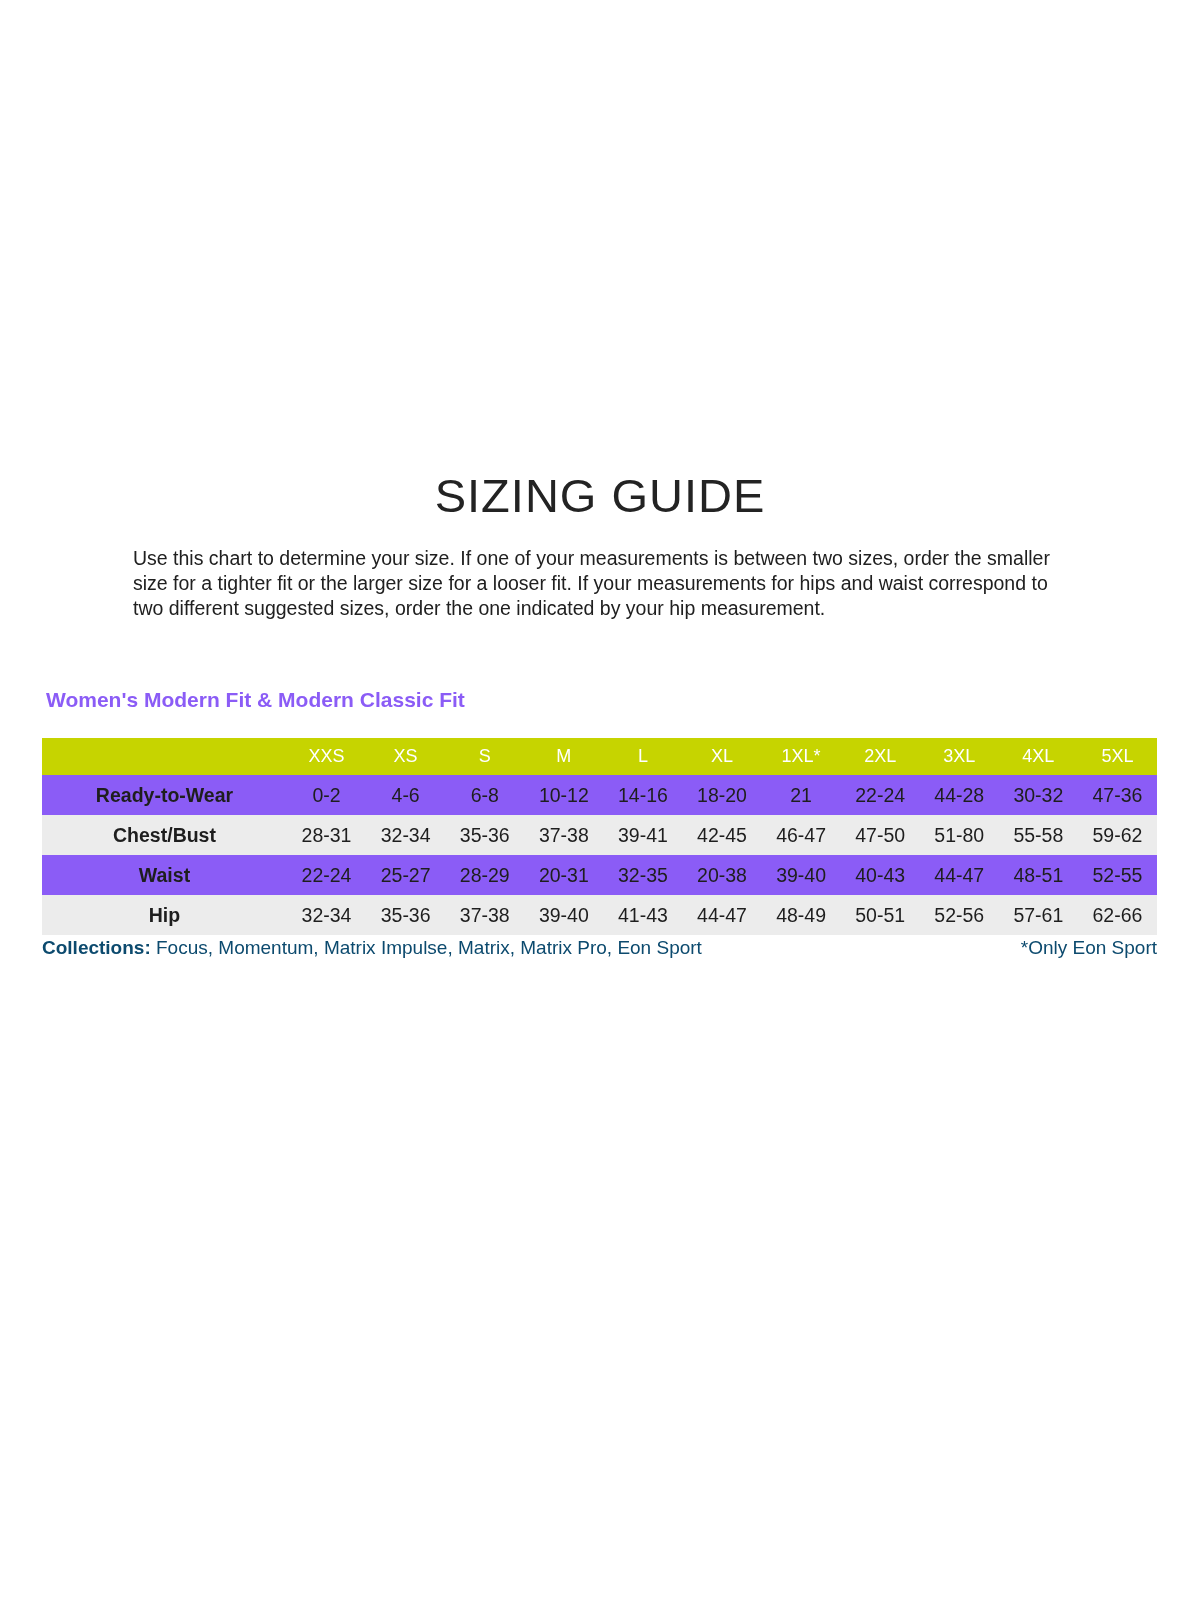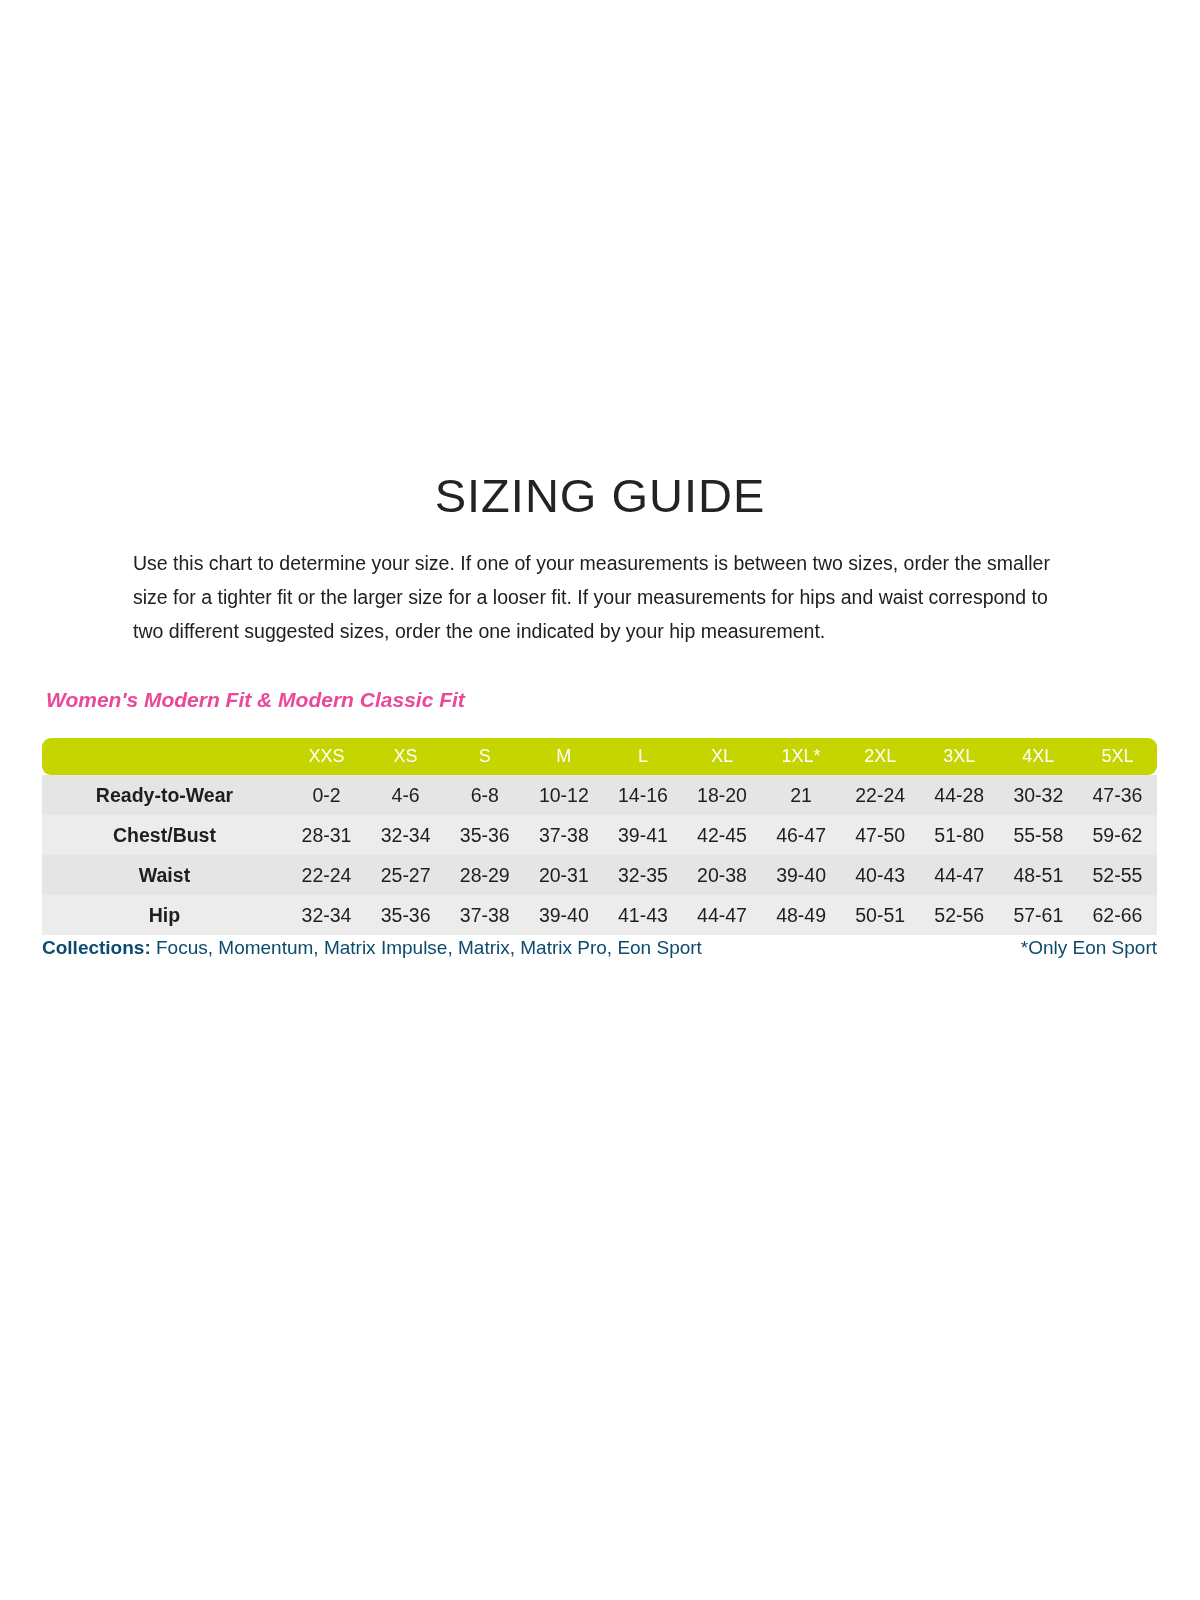--- a/index.html
+++ b/index.html
@@ -21,55 +21,53 @@
     font-weight: 400;
     letter-spacing: 1px;
     color: #232323;
   }
   .intro-text {
     position: absolute;
     top: 546px;
     left: 133px;
     width: 918px;
     font-size: 19.5px;
-    line-height: 34px;
+    line-height: 25px;
     color: #202020;
   }
   .section-heading {
     position: absolute;
     top: 688px;
     left: 46px;
     font-size: 21px;
     font-weight: bold;
-    color: #ec4899;
-    font-style: italic;
+    color: #8b5cf6;
   }
   .size-chart {
     position: absolute;
     top: 738px;
     left: 42px;
     width: 1115px;
   }
   .chart-header,
   .chart-row {
     display: grid;
     grid-template-columns: 245px repeat(11, 1fr);
     align-items: center;
   }
   .chart-header {
     height: 37px;
     background: var(--header-bg, #c6d400);
     color: var(--header-text, #ffffff);
     font-size: 18px;
-    border-radius: 9px;
   }
   .chart-row {
     height: 40px;
     font-size: 19.5px;
-    background: #e5e5e5;
+    background: #8b5cf6;
   }
   .chart-row.alt {
     background: var(--row-alt-bg, #ececec);
   }
   .cell {
     text-align: center;
     white-space: nowrap;
   }
   .label-cell {
     font-weight: bold;

